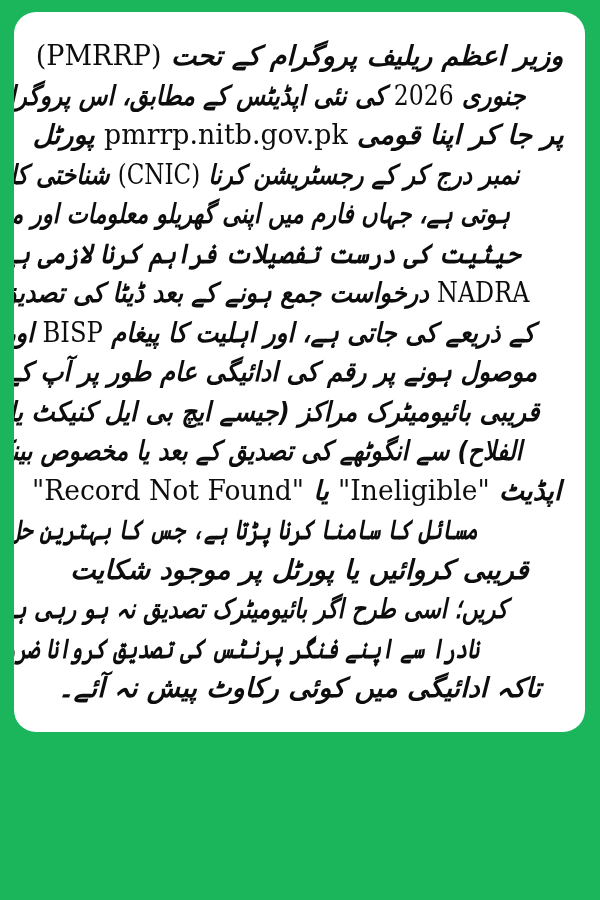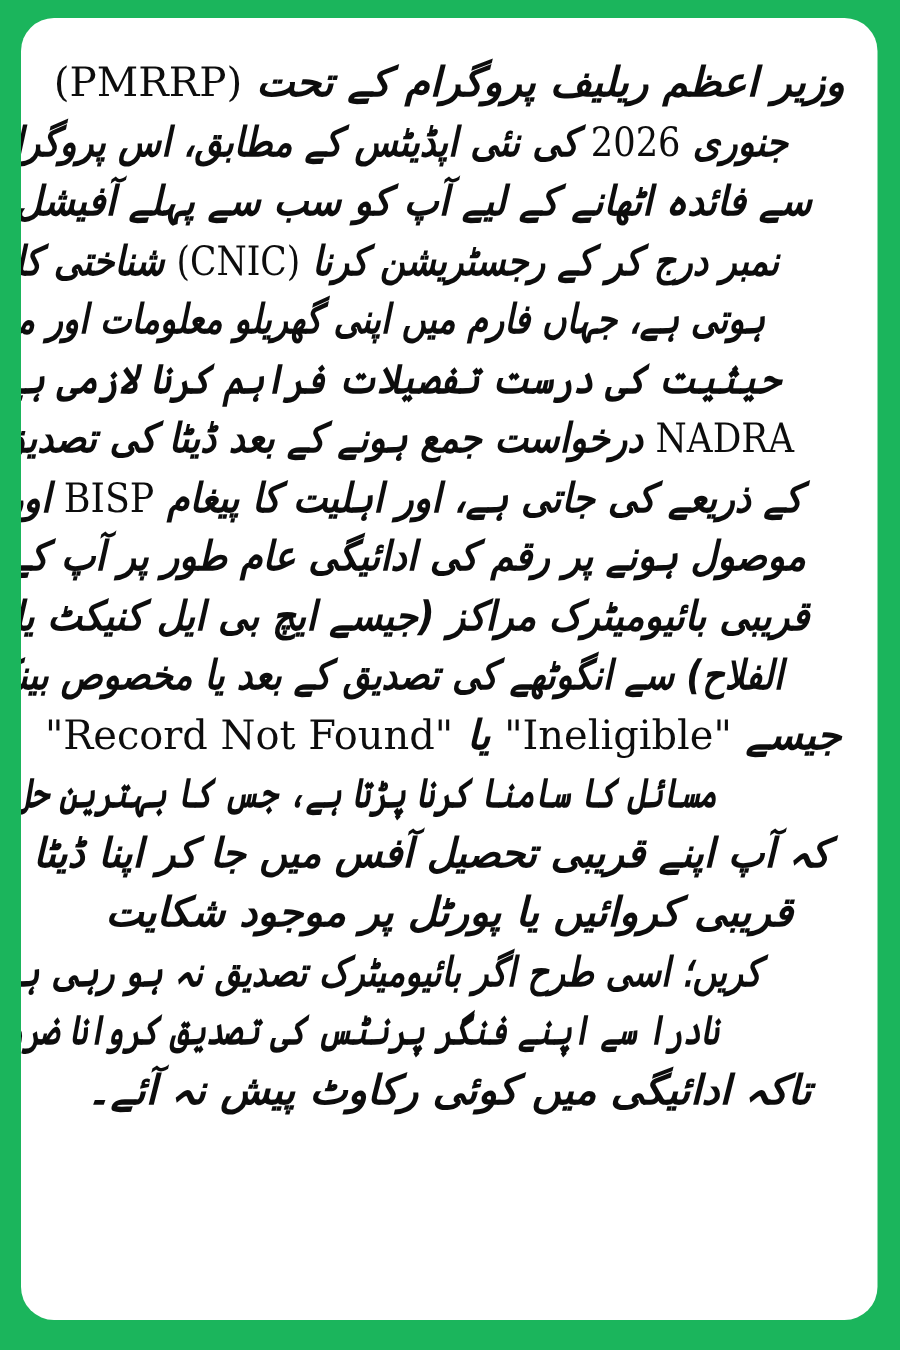--- a/index.html
+++ b/index.html
@@ -12,21 +12,21 @@
   body {
     background: #1bb55c;
     font-family: "DejaVu Serif", "Liberation Serif", serif;
     position: relative;
   }
   .card {
     position: absolute;
     left: 14px;
     top: 12px;
     width: 571px;
-    height: 868px;
+    height: 720px;
     background: #ffffff;
     border-radius: 22px;
     box-sizing: border-box;
     padding: 24px 20px 10px 20px;
     overflow: hidden;
   }
   .article {
     direction: rtl;
     text-align: center;
     color: #0d0d0d;
@@ -54,45 +54,44 @@
 </style>
 </head>
 <body>
 
 <div class="card">
   <div class="article">
     <span class="line"><span style="display: inline-block;"><span> وزیر اعظم ریلیف پروگرام کے تحت</span> <span class="latin">(PMRRP)</span></span></span>
 
     <span class="line"><span style="display: inline-block; transform: scaleX(0.870737); transform-origin: center center;"><span>جنوری </span><span class="latin">2026</span><span> کی نئی اپڈیٹس کے مطابق، اس پروگرام</span></span></span>
 
-    <span class="line"><span style="display: inline-block; transform: scaleX(0.916357); transform-origin: center center;"><span>سے فائدہ اٹھانے کے لیے آپ کو سب سے پہلے آفیشل</span></span></span>
 
+    <span class="line"><span style="display: inline-block; transform: scaleX(0.99383); transform-origin: center center;"><span>پر جا کر اپنا قومی </span><span class="latin">pmrrp.nitb.gov.pk</span><span> پورٹل</span></span></span>
 
     <span class="line"><span style="display: inline-block; transform: scaleX(0.853719); transform-origin: center center;"><span>نمبر درج کر کے رجسٹریشن کرنا </span><span class="latin">(CNIC)</span><span> شناختی کارڈ</span></span></span>
 
     <span class="line"><span style="display: inline-block; transform: scaleX(0.828252); transform-origin: center center;"><span>ہوتی ہے، جہاں فارم میں اپنی گھریلو معلومات اور مالی</span></span></span>
 
     <span class="line"><span style="display: inline-block; transform: scaleX(0.857121); transform-origin: center center;"><span>حیثیت کی درست تفصیلات فراہم کرنا لازمی ہے۔</span></span></span>
 
     <span class="line"><span style="display: inline-block; transform: scaleX(0.882472); transform-origin: center center;"><span class="latin">NADRA</span><span> درخواست جمع ہونے کے بعد ڈیٹا کی تصدیق</span></span></span>
 
     <span class="line"><span style="display: inline-block; transform: scaleX(0.898905); transform-origin: center center;"><span>کے ذریعے کی جاتی ہے، اور اہلیت کا پیغام </span><span class="latin">BISP</span><span> اور</span></span></span>
 
     <span class="line"><span style="display: inline-block; transform: scaleX(0.90407); transform-origin: center center;"><span>موصول ہونے پر رقم کی ادائیگی عام طور پر آپ کے</span></span></span>
 
     <span class="line"><span style="display: inline-block; transform: scaleX(0.91193); transform-origin: center center;"><span>قریبی بائیومیٹرک مراکز (جیسے ایچ بی ایل کنیکٹ یا</span></span></span>
 
     <span class="line"><span style="display: inline-block; transform: scaleX(0.859963); transform-origin: center center;"><span>الفلاح) سے انگوٹھے کی تصدیق کے بعد یا مخصوص بینک</span></span></span>
 
 
-    <span class="line"><span style="display: inline-block; transform: scaleX(0.985415); transform-origin: center center;"><span>جیسے </span><span class="latin">"Ineligible"</span><span> یا </span><span class="latin">"Record Not Found"</span></span></span>
+    <span class="line"><span style="display: inline-block; transform: scaleX(0.985415); transform-origin: center center;"><span>اپڈیٹ </span><span class="latin">"Ineligible"</span><span> یا </span><span class="latin">"Record Not Found"</span></span></span>
 
     <span class="line"><span style="display: inline-block; transform: scaleX(0.753642); transform-origin: center center;"><span>مسائل کا سامنا کرنا پڑتا ہے، جس کا بہترین حل یہ ہے</span></span></span>
 
-    <span class="line"><span style="display: inline-block; transform: scaleX(0.955949); transform-origin: center center;"><span>کہ آپ اپنے قریبی   تحصیل آفس میں جا کر اپنا ڈیٹا</span></span></span>
 
     <span class="line"><span style="display: inline-block;"><span>قریبی کروائیں یا پورٹل پر موجود شکایت</span></span></span>
 
 
     <span class="line"><span style="display: inline-block; transform: scaleX(0.821842); transform-origin: center center;"><span>کریں؛ اسی طرح اگر بائیومیٹرک تصدیق نہ ہو رہی ہو تو</span></span></span>
 
     <span class="line"><span style="display: inline-block; transform: scaleX(0.756848); transform-origin: center center;"><span>نادرا سے اپنے فنگر پرنٹس کی تصدیق کروانا ضروری ہے</span></span></span>
 
     <span class="line"><span style="display: inline-block; text-align: center;"><span>تاکہ ادائیگی میں کوئی رکاوٹ پیش نہ آئے۔</span></span></span>
   </div>

